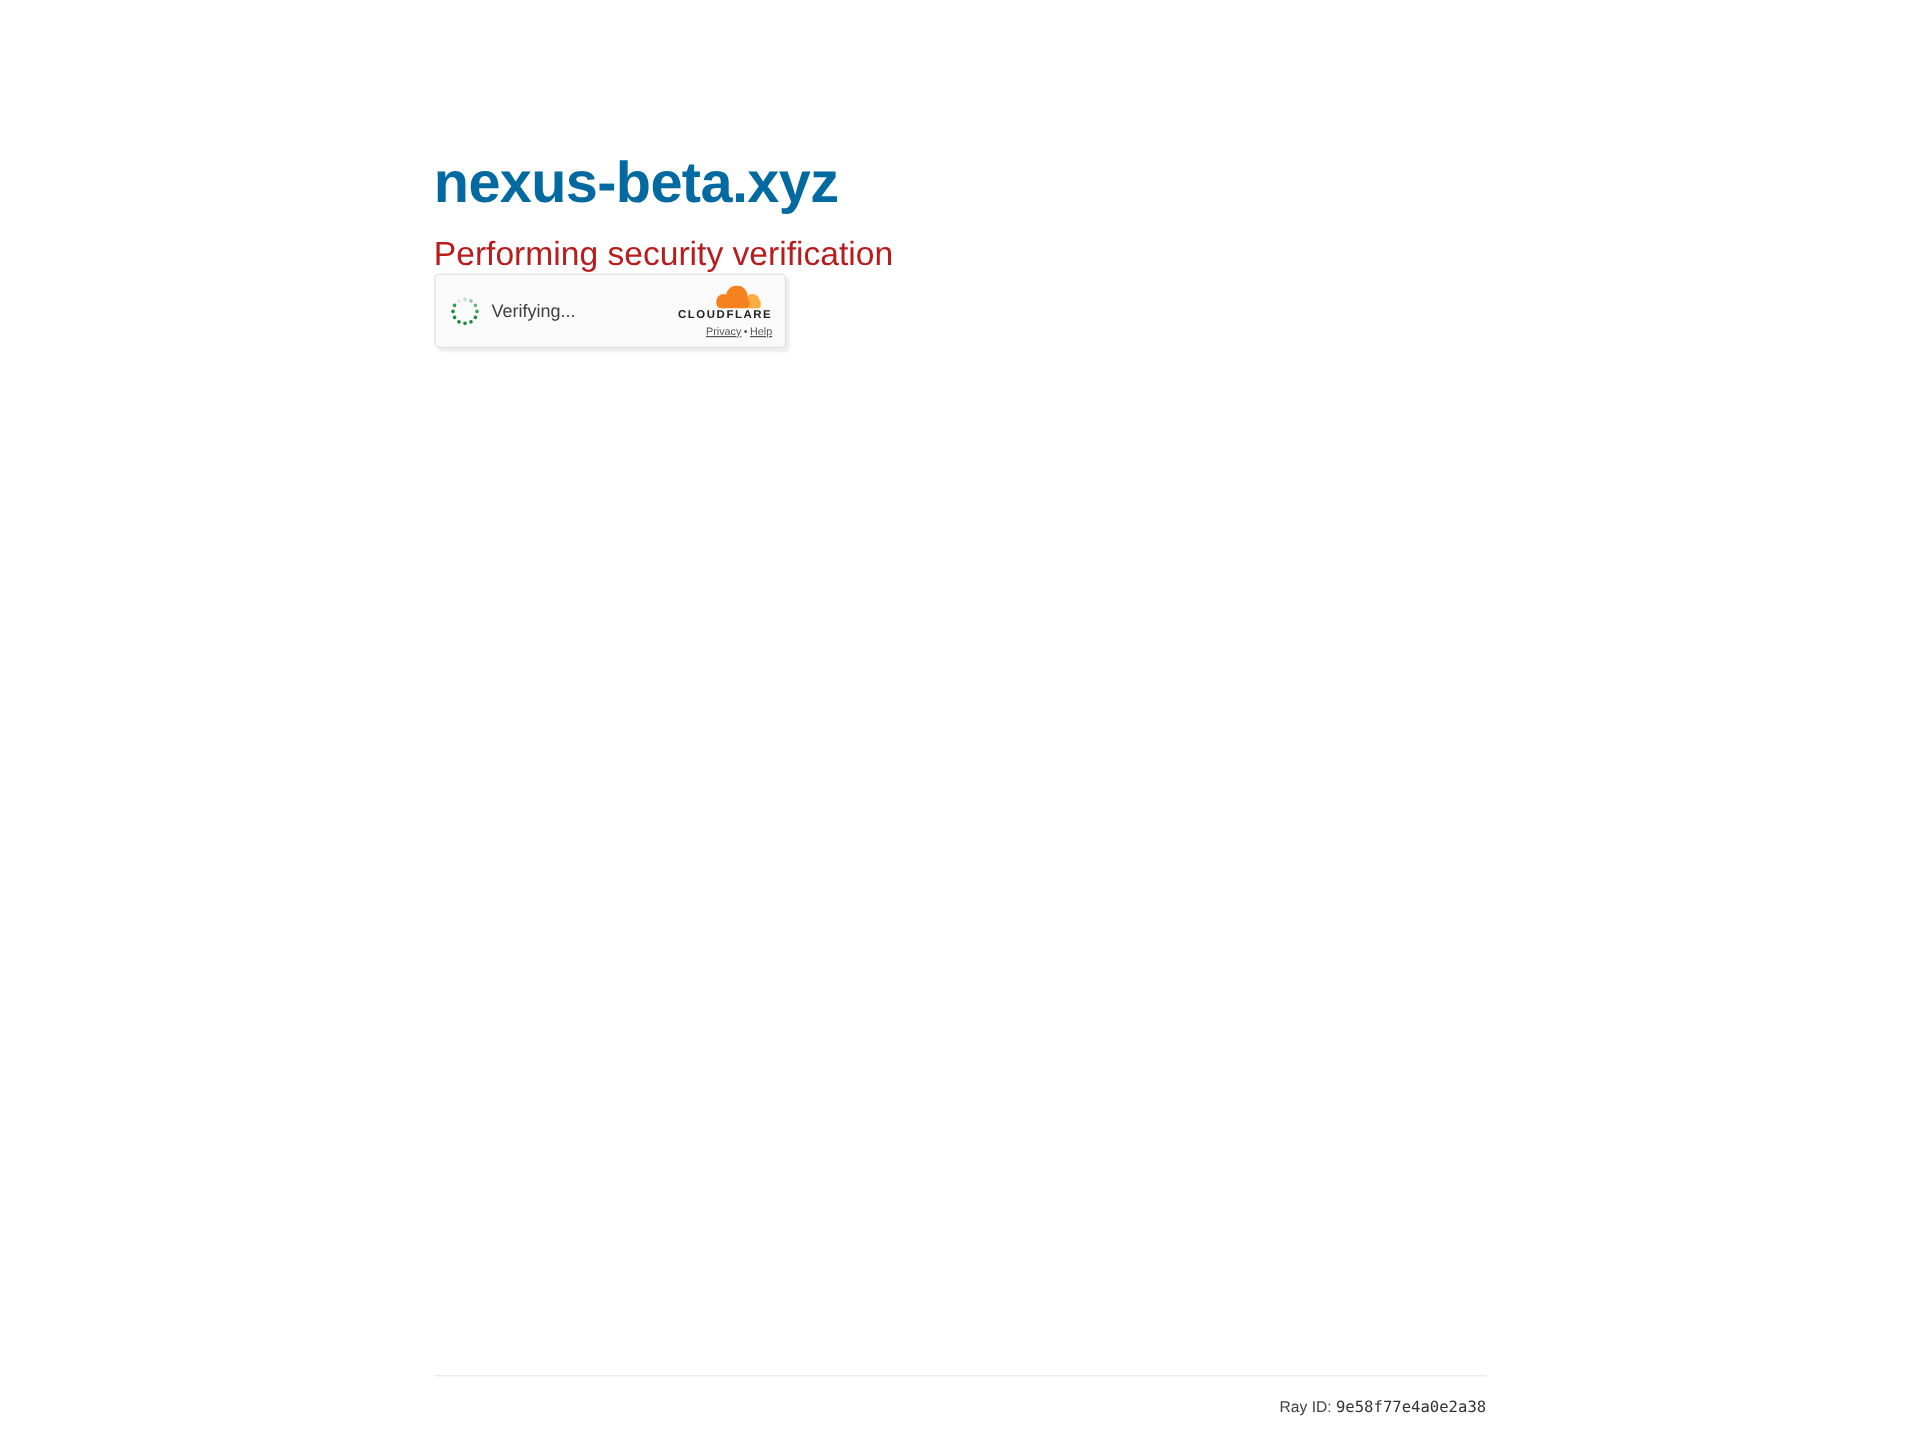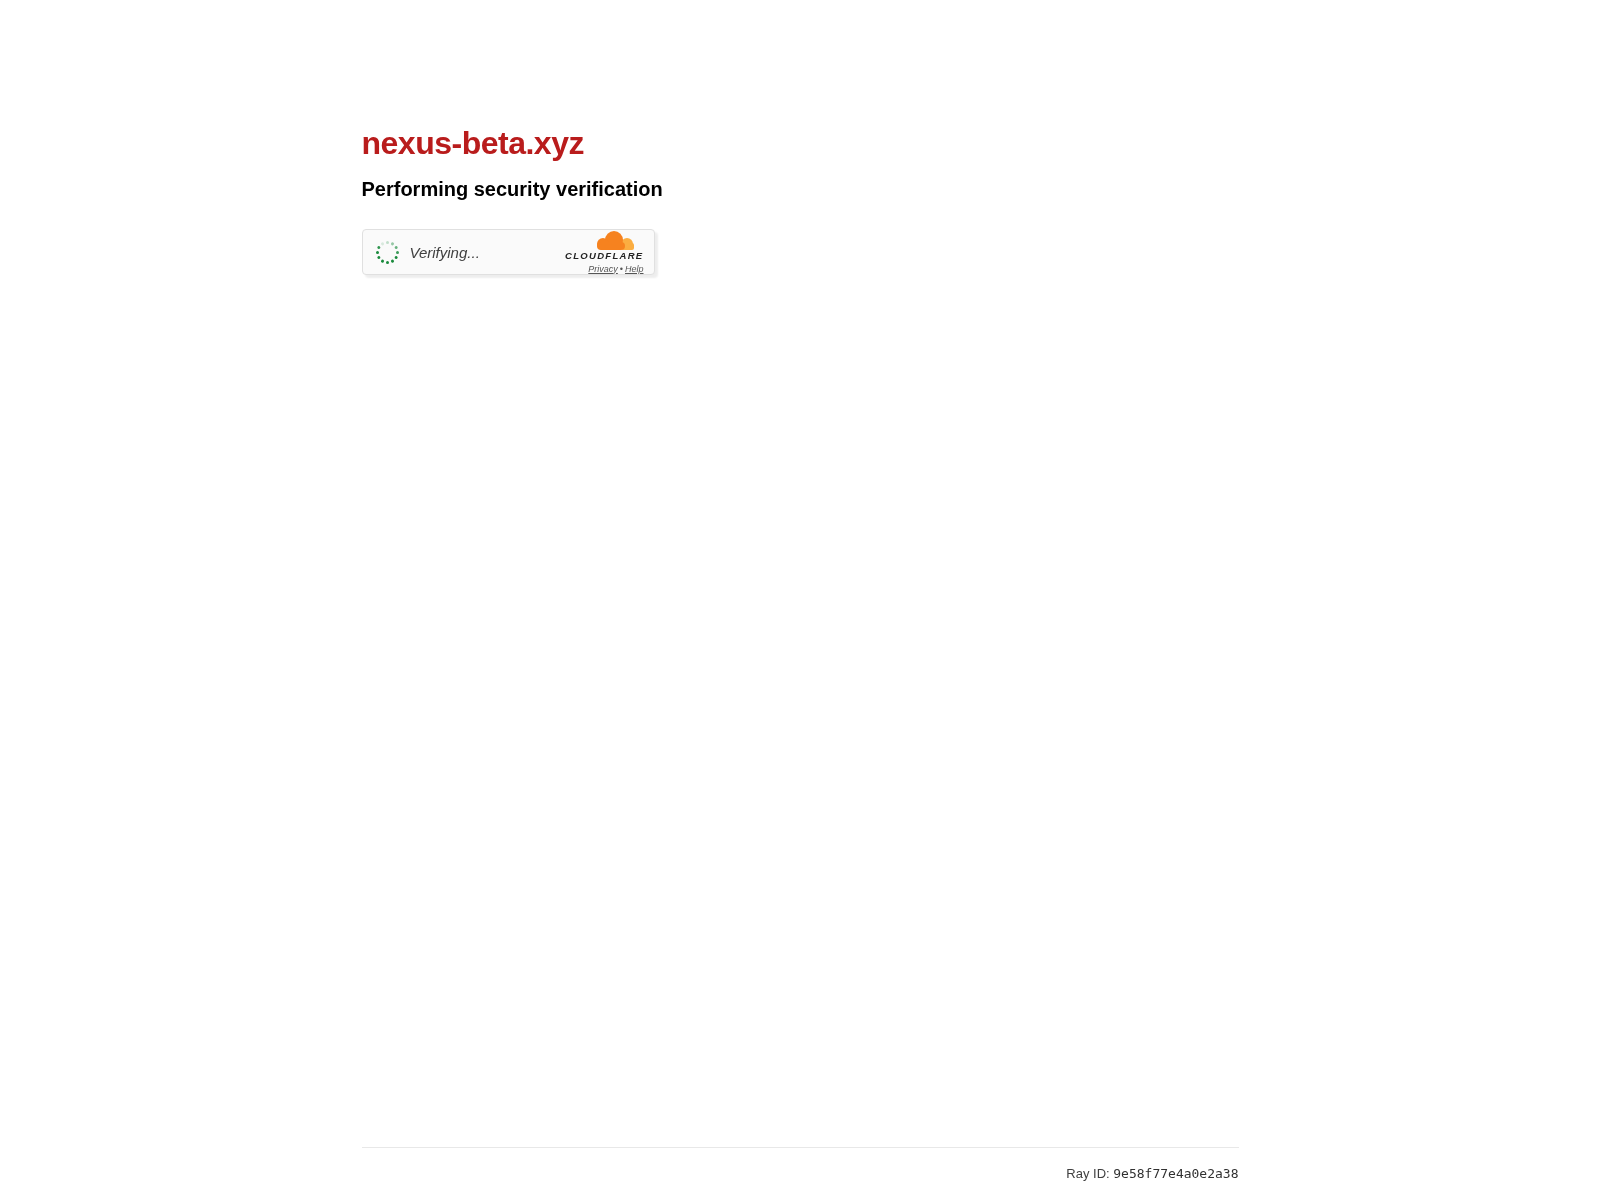--- a/index.html
+++ b/index.html
@@ -10,51 +10,49 @@
   }
   .page {
     width: 877px;
     margin: 0 auto;
     min-height: 1200px;
     position: relative;
     padding-top: 125px;
   }
   .page-title {
     margin: 0;
-    font-size: 32px;
+    font-size: 48px;
     font-weight: bold;
-    color: #b91c1c;
+    color: #0369a1;
     letter-spacing: -0.5px;
   }
   .sub-heading {
     margin: 16px 0 0 0;
-    font-size: 20px;
-    font-weight: bold;
-    color: #000000;
+    font-size: 28px;
+    font-weight: normal;
+    color: #b91c1c;
   }
   .description {
     margin: 10px 0 0 0;
     font-size: 17px;
     line-height: 24px;
     color: #313131;
   }
   
   .cf-widget {
-    margin-top: 28px;
     width: 293px;
-    height: 46px;
+    height: 62px;
     background: #fafafa;
     border: 1px solid #e0e0e0;
     border-radius: 4px;
     box-shadow: 3px 3px 2px rgba(0,0,0,0.07);
     display: flex;
     align-items: center;
     justify-content: space-between;
     padding: 0 8px 0 12px;
-    font-style: italic;
   }
   .widget-left {
     display: flex;
     align-items: center;
     gap: 9px;
   }
   .spinner {
     position: relative;
     width: 26px;
     height: 26px;

